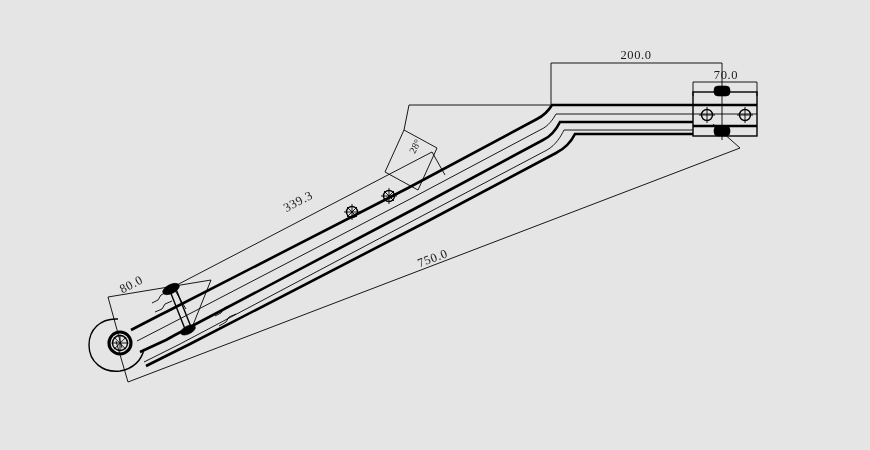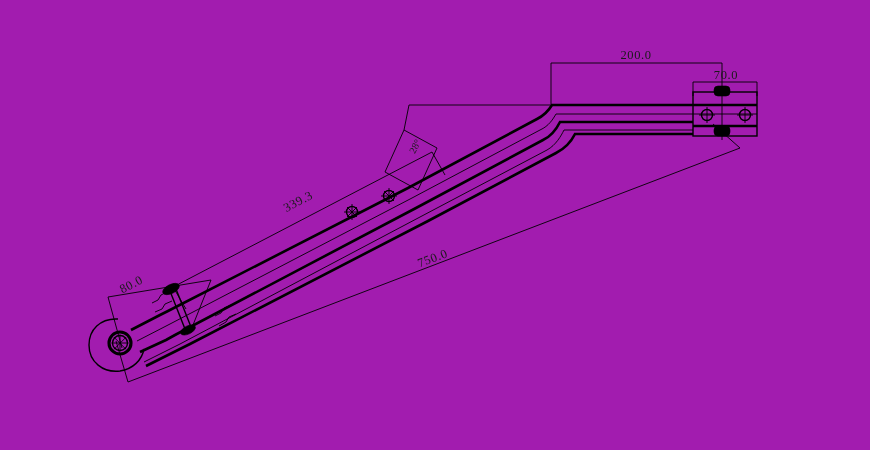--- a/index.html
+++ b/index.html
@@ -7,21 +7,21 @@
     padding: 0;
     background: #ffffff;
   }
   body {
     font-family: "Liberation Sans", sans-serif;
   }
   #drawing-root {
     position: relative;
     width: 870px;
     height: 450px;
-    background: #a21caf;
+    background: #e5e5e5;
     overflow: hidden;
   }
   #cad-svg {
     display: block;
     width: 870px;
     height: 450px;
   }
   .thin   { fill: none; stroke: #000000; stroke-width: 0.9; }
   .medium { fill: none; stroke: #000000; stroke-width: 1.4; }
   .thick  { fill: none; stroke: #000000; stroke-width: 2.6; }

